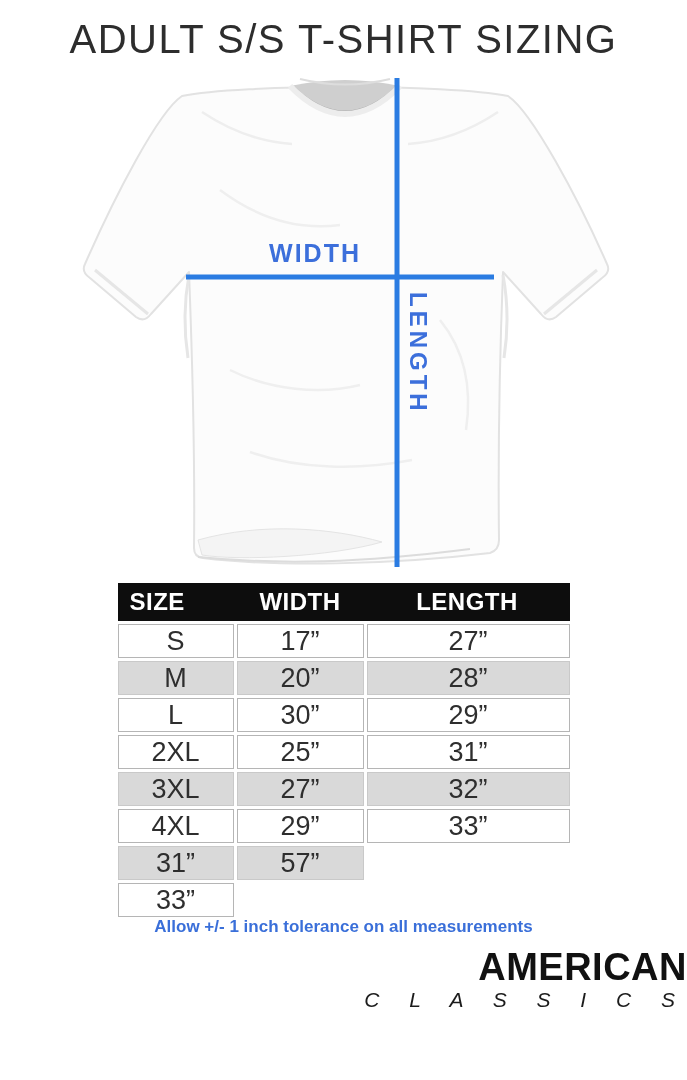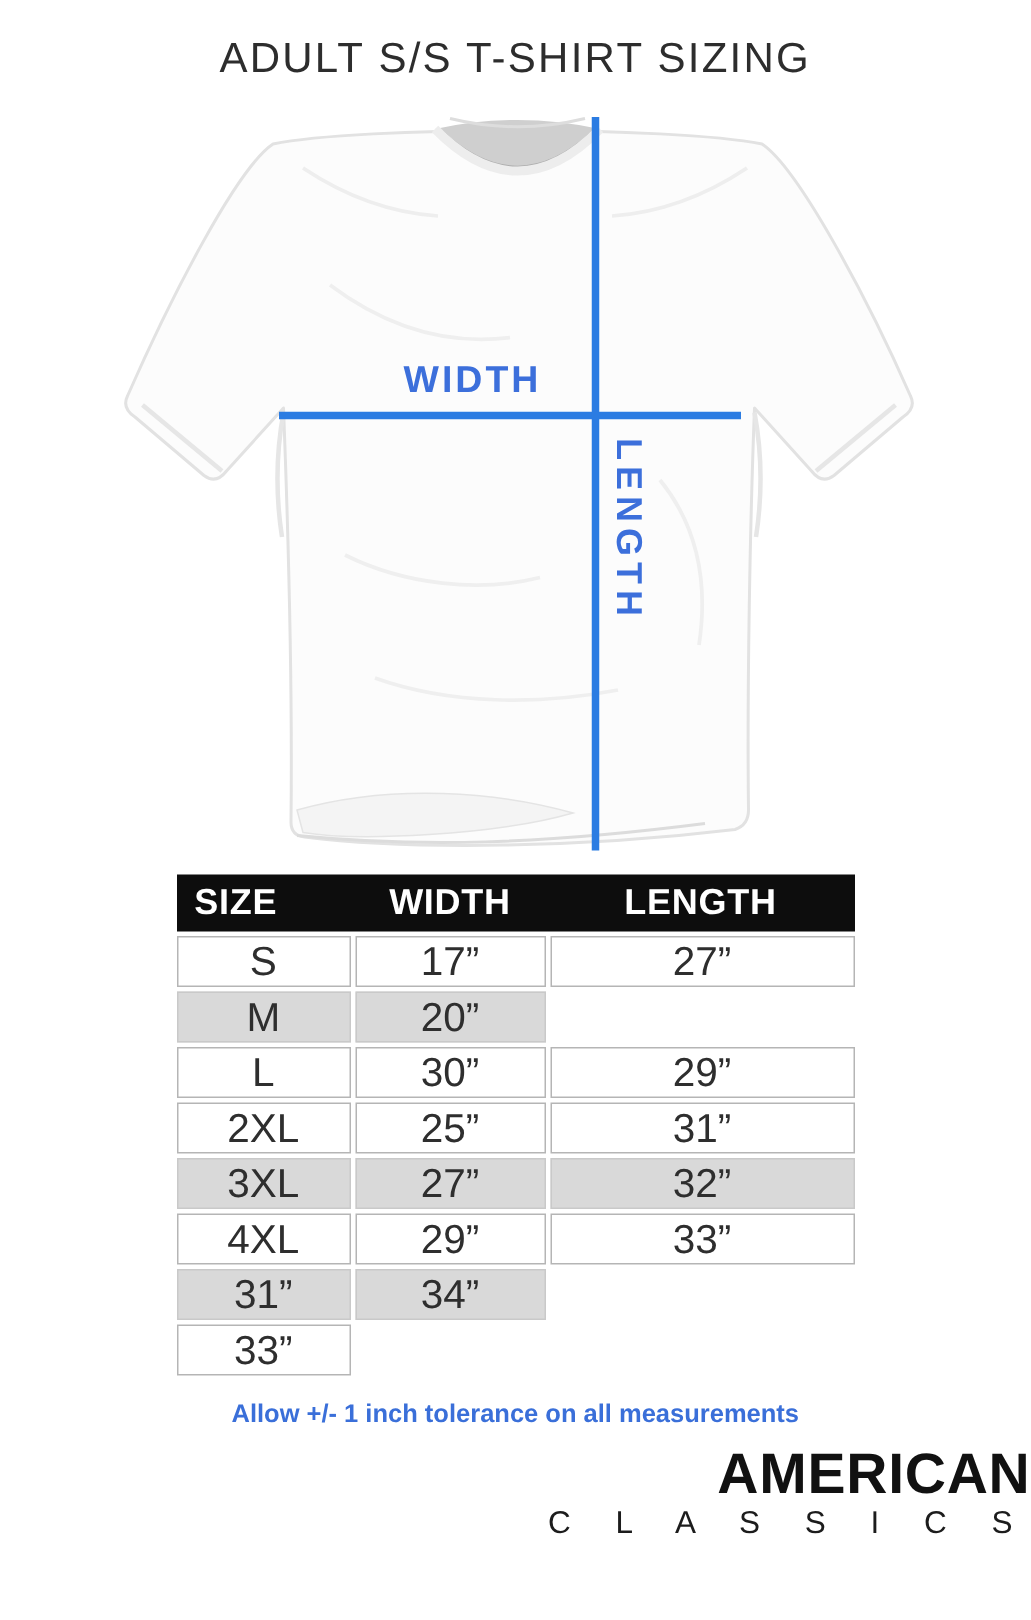--- a/index.html
+++ b/index.html
@@ -1,19 +1,19 @@
 <!DOCTYPE html>
 <html><head>
 <meta charset="utf-8">
 <style>
   html,body{margin:0;padding:0;background:#ffffff;}
   body{width:687px;height:1080px;overflow:hidden;font-family:"Liberation Sans",sans-serif;position:relative;}
 
   .page-title{
-    margin:16px 0 0 0;text-align:center;font-size:28px;font-weight:300;
+    margin:16px 0 0 0;text-align:center;font-size:40px;font-weight:300;
     letter-spacing:1.5px;color:#2d2d2d;line-height:46px;
   }
 
   
   .shirt-area{position:relative;width:687px;height:505px;margin-top:8px;}
   .shirt-area svg{position:absolute;left:0;top:0;}
   .measure-label{
     position:absolute;font-weight:bold;color:#3c6fdb;
     font-size:25px;letter-spacing:2px;line-height:26px;text-align:center;
   }
@@ -31,25 +31,25 @@
   .th-width,.th-length{text-align:center;}
   .trow{display:grid;grid-template-columns:116px 127px 1fr;gap:3px;margin-top:3px;}
   .cell{
     background:#ffffff;border:1px solid #b5b5b5;height:32px;line-height:32px;
     text-align:center;font-size:27px;font-weight:300;color:#2e2e2e;
   }
   .trow.alt .cell{background:#d9d9d9;border-color:#c9c9c9;}
 
   
   .tolerance-note{
-    margin-top:16px;text-align:center;font-size:17px;font-weight:bold;color:#3a6fd9;
+    margin-top:0;text-align:center;font-size:17px;font-weight:bold;color:#3a6fd9;
   }
   .brand{margin-top:10px;text-align:right;color:#111111;}
   .brand-line1{font-size:38px;font-weight:800;letter-spacing:0.5px;line-height:40px;}
-  .brand-line2{font-size:21px;font-weight:300;letter-spacing:12px;margin-left:12px;line-height:26px;color:#1c1c1c;}
+  .brand-line2{font-size:21px;font-weight:300;letter-spacing:12px;margin-left:12px;line-height:26px;color:#1c1c1c;font-style:italic;}
 </style>
 </head>
 <body>
 
 <h1 class="page-title">ADULT S/S T-SHIRT SIZING</h1>
 
 <div class="shirt-area">
   <svg width="687" height="505" viewBox="0 0 687 505">
 
     <path d="M 182 26
@@ -106,20 +106,21 @@
   </div>
 
   <div class="trow">
     <span class="cell">S</span>
     <span class="cell">17”</span>
     <span class="cell">27”</span>
   </div>
   <div class="trow alt">
     <span class="cell">M</span>
     <span class="cell">20”</span>
+    <span class="cell">28”</span>
   </div>
   <div class="trow">
     <span class="cell">L</span>
     <span class="cell">30”</span>
     <span class="cell">29”</span>
   </div>
   <div class="trow">
     <span class="cell">2XL</span>
     <span class="cell">25”</span>
     <span class="cell">31”</span>
@@ -129,21 +130,21 @@
     <span class="cell">27”</span>
     <span class="cell">32”</span>
   </div>
   <div class="trow">
     <span class="cell">4XL</span>
     <span class="cell">29”</span>
     <span class="cell">33”</span>
   </div>
   <div class="trow alt">
     <span class="cell">31”</span>
-    <span class="cell">34”</span>
+    <span class="cell">57”</span>
   </div>
   <div class="trow">
     <span class="cell">33”</span>
   </div>
 </div>
 
 <div class="tolerance-note">Allow +/- 1 inch tolerance on all measurements</div>
 
 <div class="brand">
   <div class="brand-line1">AMERICAN</div>

